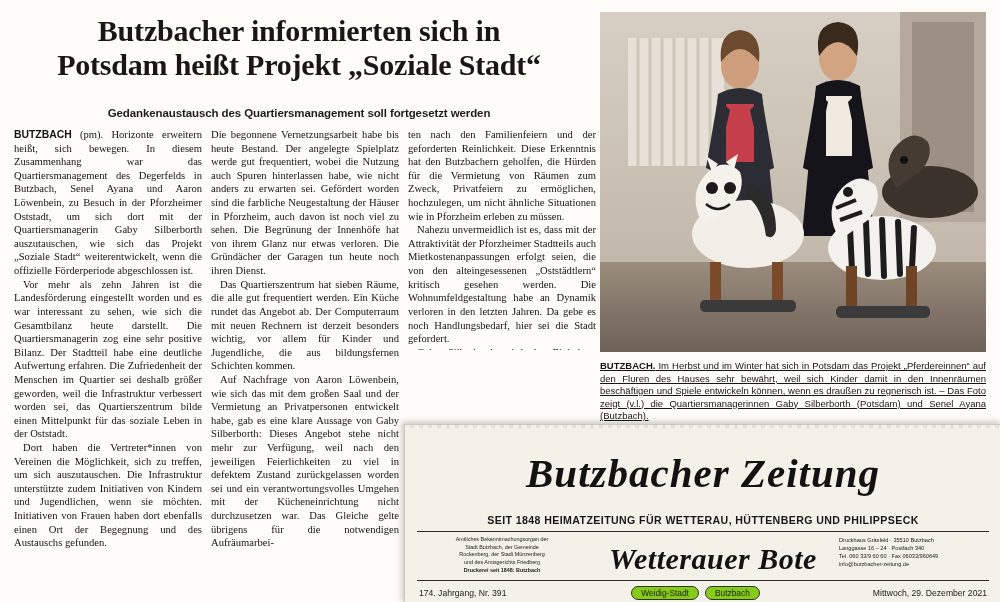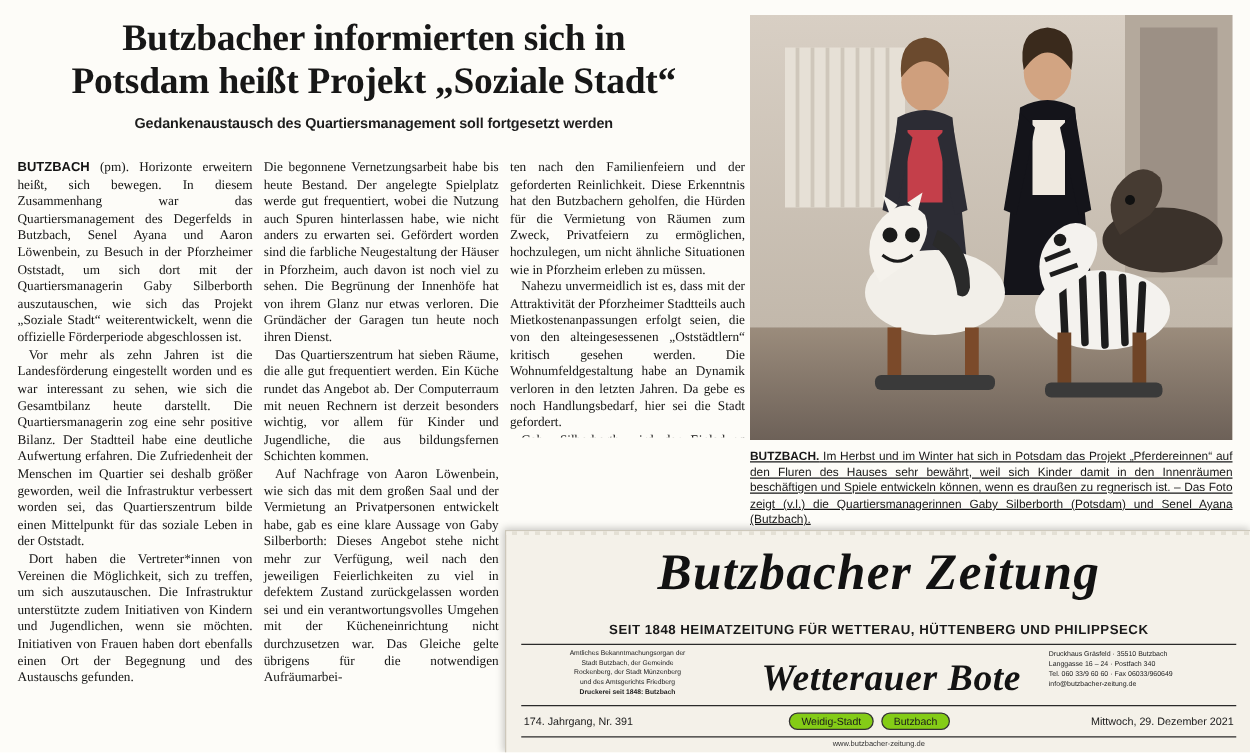--- a/index.html
+++ b/index.html
@@ -27,21 +27,21 @@
   .headline {
     font-family: "Liberation Serif", serif;
     font-size: 30px;
     line-height: 1.13;
     font-weight: 700;
     letter-spacing: -0.2px;
     color: #171717;
     margin: 0;
   }
   .subhead {
-    margin-top: 11px;
+    margin-top: 25px;
     font-family: "Liberation Sans", sans-serif;
     font-size: 11.5px;
     font-weight: bold;
     color: #1d1d1d;
     letter-spacing: -0.1px;
   }
   
   .cols {
     position: absolute;
     left: 14px;
@@ -107,21 +107,21 @@
     top: 424px;
     width: 596px;
     height: 178px;
     background: #f4f1e9;
     border: 1px solid #cdc8bb;
     box-shadow: -2px -2px 6px rgba(0,0,0,0.22);
     overflow: hidden;
   }
   .mast-title {
     text-align: center;
-    margin-top: 8px;
+    margin-top: 24px;
     font-family: "Liberation Serif", serif;
     font-size: 41px;
     font-weight: bold;
     font-style: italic;
     letter-spacing: 1px;
     color: #121212;
   }
   .mast-sub {
     text-align: center;
     margin-top: 17px;

